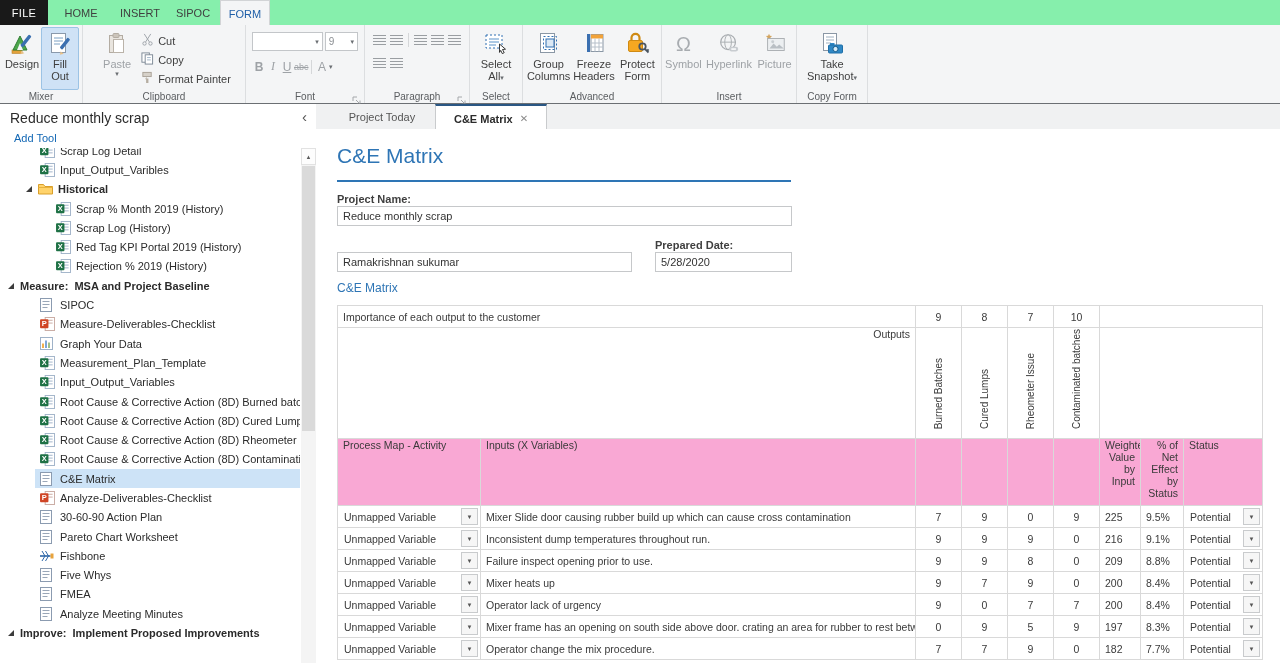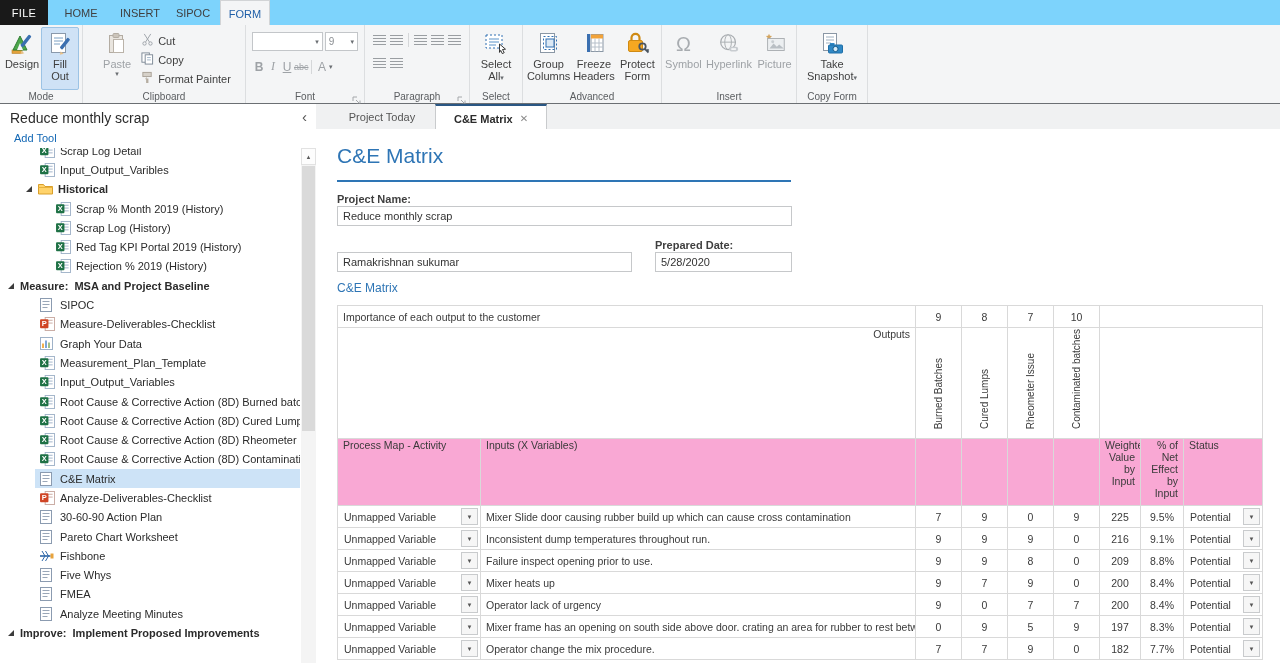--- a/index.html
+++ b/index.html
@@ -1,19 +1,19 @@
 <!DOCTYPE html>
 <html><head>
 <meta charset="utf-8">
 <style>
   html,body{margin:0;padding:0;background:#e9e9e9}
   #app{position:relative;width:1280px;height:663px;background:#fff;font-family:"Liberation Sans",sans-serif;color:#333;overflow:hidden}
 
   
-  #rtabs{position:absolute;left:0;top:0;width:100%;height:25px;background:#7dd3fc}
+  #rtabs{position:absolute;left:0;top:0;width:100%;height:25px;background:#86efac}
   .file-tab{position:absolute;left:0;top:0;width:48px;height:25px;background:#191919;color:#fff;font-size:11px;display:flex;align-items:center;justify-content:center;letter-spacing:.3px}
   .rtab{position:absolute;top:0;height:25px;font-size:11px;color:#3f3f3f;display:flex;align-items:center;justify-content:center}
   #tab-home{left:52px;width:58px}
   #tab-insert{left:112px;width:56px}
   #tab-view{left:170px;width:46px}
   #tab-form{left:220px;width:48px;background:#f4f5f6;border:1px solid #d2d4d6;border-bottom:none;color:#1f5fa8}
 
   
   #ribbon{position:absolute;left:0;top:25px;width:100%;height:78px;background:#f4f5f6;border-bottom:1px solid #6b6f73;display:flex;align-items:stretch}
   .rgroup{position:relative;border-right:1px solid #dcdee0;padding:2px 2px 13px 2px;display:flex;justify-content:center}
@@ -69,21 +69,21 @@
   
   #matrix{position:absolute;left:21px;top:176px;border-collapse:collapse;table-layout:fixed;width:925px;font-size:10.5px;color:#3a3a3a}
   #matrix td{border:1px solid #d9d9d9;padding:0 5px;overflow:hidden}
   .td-r{text-align:left}
   .num{text-align:center}
   .outputs-cell{vertical-align:top;text-align:right;padding-top:3px}
   .vcell{vertical-align:bottom;text-align:center;padding:0 0 7px 0 !important}
   .vcell span{writing-mode:vertical-rl;transform:rotate(180deg);font-size:10px;line-height:11px;color:#3a3a3a}
   tr.hdr td{background:#f9a8d4;vertical-align:top;padding-top:3px;line-height:12px}
   .h-right{text-align:right}
-  td.wv,td.pct{text-align:center}
+  td.wv,td.pct{text-align:left}
   td.ddcell{padding:0 !important}
   .ddwrap{display:flex;align-items:center;height:100%}
   .ddwrap .lbl{flex:1;padding-left:6px;white-space:nowrap;overflow:hidden}
   .dd{width:15px;height:15px;flex:none;border:1px solid #c9cbcd;background:#f6f6f6;display:flex;align-items:center;justify-content:center;font-size:6px;color:#555;margin-right:2px}
   td.inpcell{white-space:nowrap}
 </style>
 </head>
 <body>
 
 <div id="app">
@@ -117,21 +117,21 @@
               <line x1="7" y1="7" x2="16" y2="7" stroke="#7aa0c4"></line>
               <line x1="7" y1="10" x2="16" y2="10" stroke="#7aa0c4"></line>
               <line x1="7" y1="13" x2="13" y2="13" stroke="#7aa0c4"></line>
               <rect x="16.6" y="6" width="3.4" height="13" rx="1" transform="rotate(38 18 12)" fill="#3a6fb0"></rect>
               <path d="M13.6 20.4 l3.2 2.4 -4 1 z" fill="#e8c087"></path>
             </svg>
         </span>
         <span>Fill</span>
         <span>Out</span>
       </div>
-      <div class="glabel">Mode</div>
+      <div class="glabel">Mixer</div>
     </div>
 
     <div class="rgroup" style="width:158px">
       <div class="rbtn dis" style="width:38px">
         <span class="bicon">
           <svg width="24" height="24" viewBox="0 0 24 24">
               <rect x="4.5" y="3.5" width="13" height="17" fill="#e9e5df" stroke="#b3aca2"></rect>
               <rect x="8" y="1.5" width="6" height="4" rx="1" fill="#cbc4ba" stroke="#b3aca2"></rect>
               <rect x="8.5" y="7.5" width="10" height="13" fill="#fff" stroke="#bab3a9"></rect>
             </svg>
@@ -695,21 +695,21 @@
           <td colspan="3"></td>
         </tr>
         <tr class="hdr" style="height:67px">
           <td>Process Map - Activity</td>
           <td>Inputs (X Variables)</td>
           <td></td>
           <td></td>
           <td></td>
           <td></td>
           <td class="h-right">Weighted Value by Input</td>
-          <td class="h-right">% of Net Effect by Input</td>
+          <td class="h-right">% of Net Effect by Status</td>
           <td>Status</td>
         </tr>
       </tbody>
       <tbody id="matrix-rows">
           <tr style="height: 22px;">
             <td class="ddcell">
               <div class="ddwrap">
                 <span class="lbl">Unmapped Variable</span>
                 <span class="dd">▼</span>
               </div>

